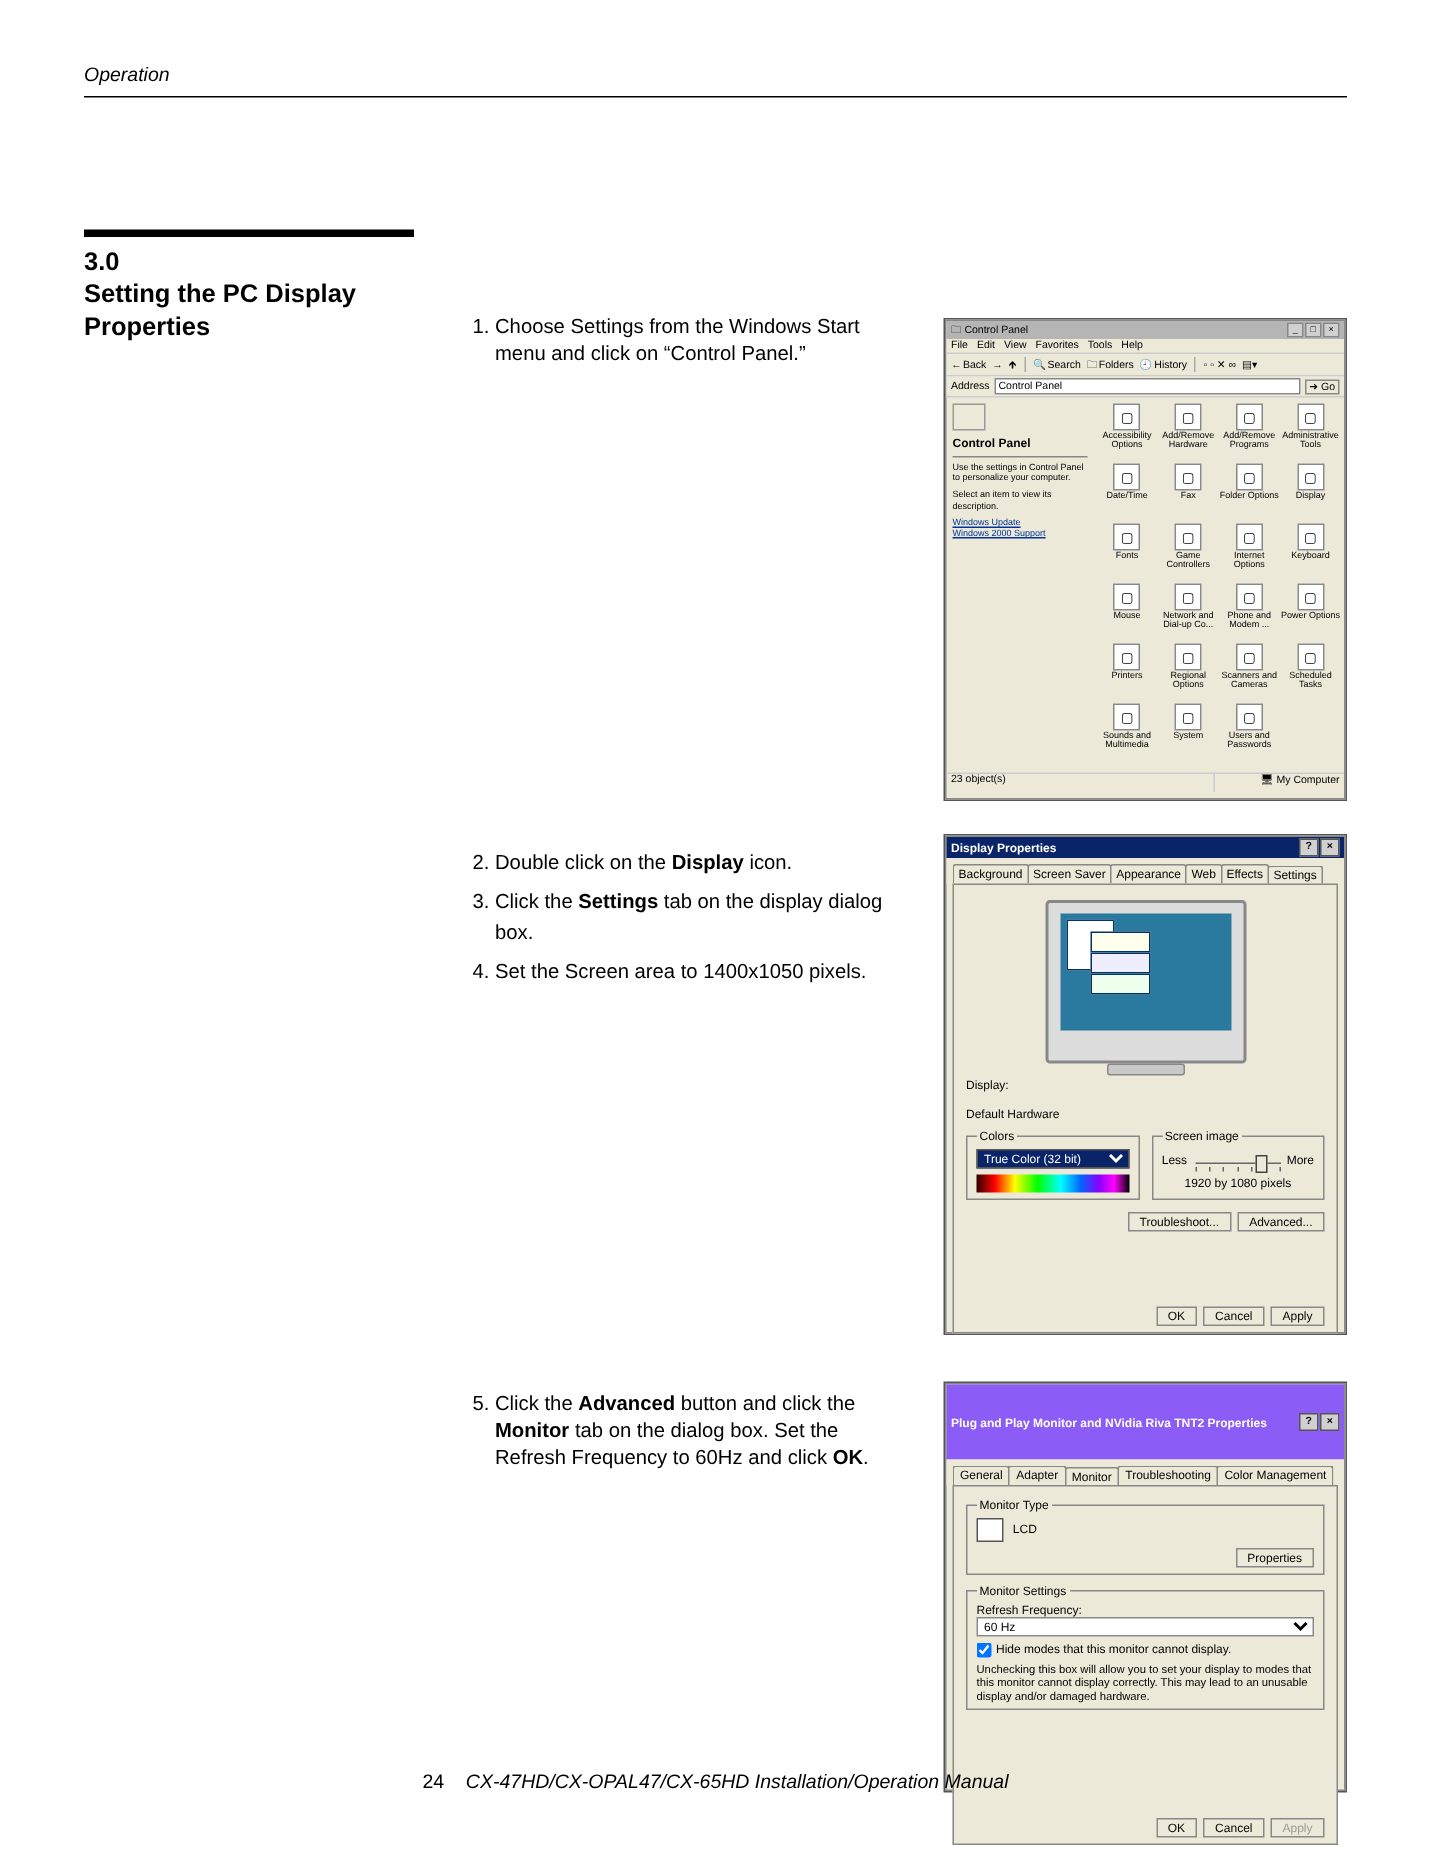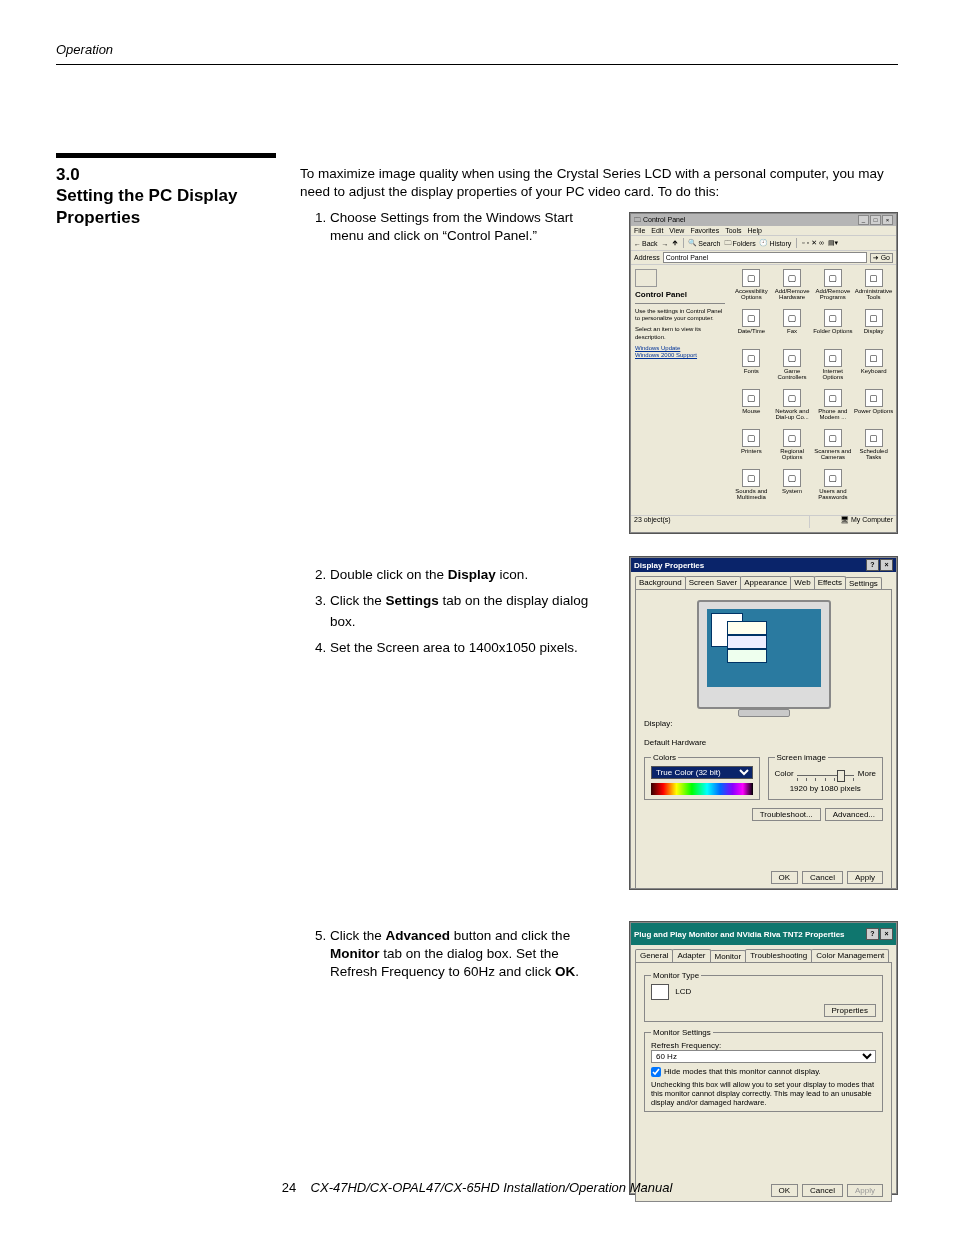--- a/index.html
+++ b/index.html
@@ -69,21 +69,21 @@
   .shot2 .slider .ticks span{width:1px;height:3px;background:#666;display:inline-block}
   .shot2 .slider .thumb{position:absolute;top:2px;left:62%;width:6px;height:10px;background:#ece9d8;border:1px solid #444}
   .shot2 .slider .less{position:absolute;left:0;top:1px;font-size:8px}
   .shot2 .slider .more{position:absolute;right:0;top:1px;font-size:8px}
   .shot2 .res{text-align:center;font-size:8px;margin-top:1px}
   .shot2 .btns{display:flex;justify-content:flex-end;gap:4px;margin-top:8px}
   .shot2 .btns button,.shot2 .dlgbtns button,.shot3 .dlgbtns button,.shot3 .propbtn button{font-size:8px;padding:1px 7px;background:#ece9d8;border:1px solid #888}
   .shot2 .dlgbtns{position:absolute;bottom:4px;right:8px;display:flex;gap:4px}
   
   .shot3{left:630px;top:922px;width:265px;height:270px}
-  .shot3 .titlebar{background:#0f766e;color:#fff;height:14px;display:flex;align-items:center;justify-content:space-between;padding:4px 3px;font-size:8px;font-weight:700}
+  .shot3 .titlebar{background:#8b5cf6;color:#fff;height:14px;display:flex;align-items:center;justify-content:space-between;padding:18px 3px;font-size:8px;font-weight:700}
   .shot3 .titlebar .wb{display:flex;gap:1px}
   .shot3 .titlebar .wb span{width:11px;height:10px;background:#d0d0d0;border:1px solid #555;color:#000;font-size:7px;line-height:10px;text-align:center}
   .shot3 .tabs{display:flex;padding:4px 4px 0;gap:0;font-size:8px;background:#ece9d8}
   .shot3 .tabs span{border:1px solid #888;border-bottom:none;padding:1px 4px;background:#ece9d8;margin-right:-1px;border-radius:2px 2px 0 0}
   .shot3 .tabs span.active{position:relative;top:1px;padding-bottom:2px}
   .shot3 .panel{margin:0 4px 4px;border:1px solid #888;height:226px;padding:6px 8px;position:relative;background:#ece9d8}
   .shot3 fieldset{border:1px solid #888;font-size:8px;padding:4px 6px;margin:2px 0 6px}
   .shot3 fieldset legend{padding:0 2px}
   .shot3 .monicon{display:inline-block;width:16px;height:14px;border:1px solid #555;background:#fff;vertical-align:middle;margin-right:4px}
   .shot3 .propbtn{text-align:right;margin-top:4px}
@@ -100,21 +100,20 @@
 <div class="page">
   <div class="running-header">Operation</div>
   <div class="hr-top"></div>
 
   <div class="side-rule"></div>
   <div class="side-head">
     <span>3.0</span><br>
     <span>Setting the PC Display Properties</span>
   </div>
 
-  <div class="intro">To maximize image quality when using the Crystal Series LCD with a personal computer, you may need to adjust the display properties of your PC video card. To do this:</div>
 
   <div class="steps1">
     <ol class="steps" start="1">
       <li>Choose Settings from the Windows Start menu and click on “Control Panel.”</li>
     </ol>
   </div>
 
   <div class="steps2">
     <ol class="steps" start="2">
       <li><span>Double click on the </span><span class="bold">Display</span><span> icon.</span></li>
@@ -304,21 +303,21 @@
       <div class="lbl">Default Hardware</div>
       <div class="row">
         <fieldset style="flex:1">
           <legend>Colors</legend>
           <select><option>True Color (32 bit)</option></select>
           <div class="gradient"></div>
         </fieldset>
         <fieldset style="flex:1">
           <legend>Screen image</legend>
           <div class="slider">
-            <span class="less">Color</span>
+            <span class="less">Less</span>
             <span class="more">More</span>
             <div class="track"></div>
             <div class="ticks">
                 <span></span>
                 <span></span>
                 <span></span>
                 <span></span>
                 <span></span>
                 <span></span>
                 <span></span>

